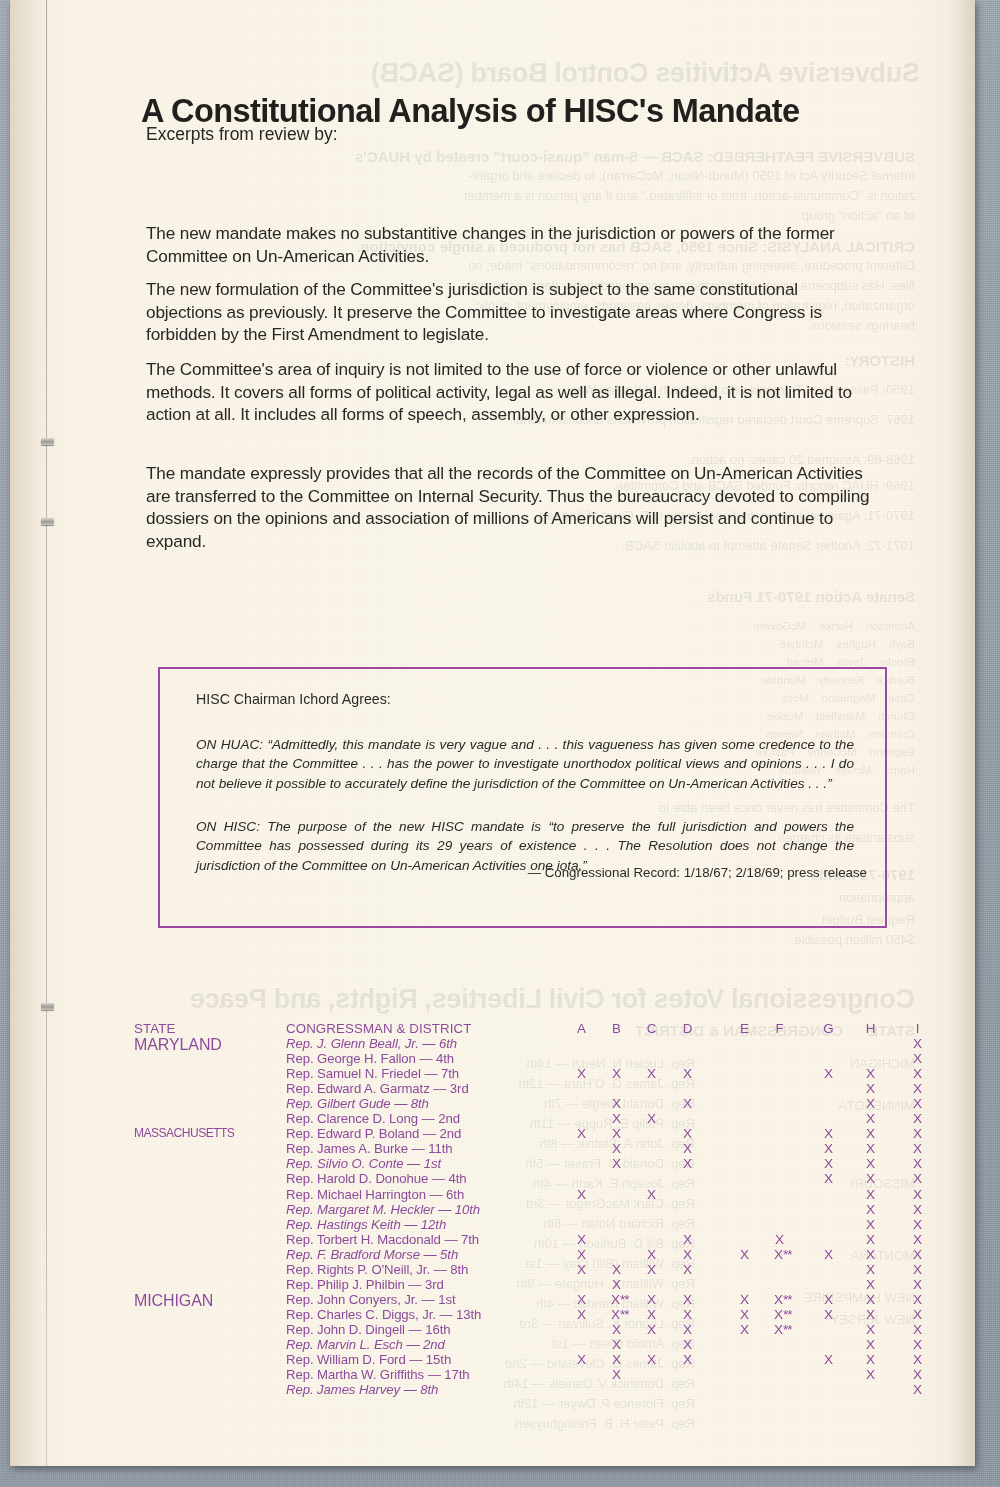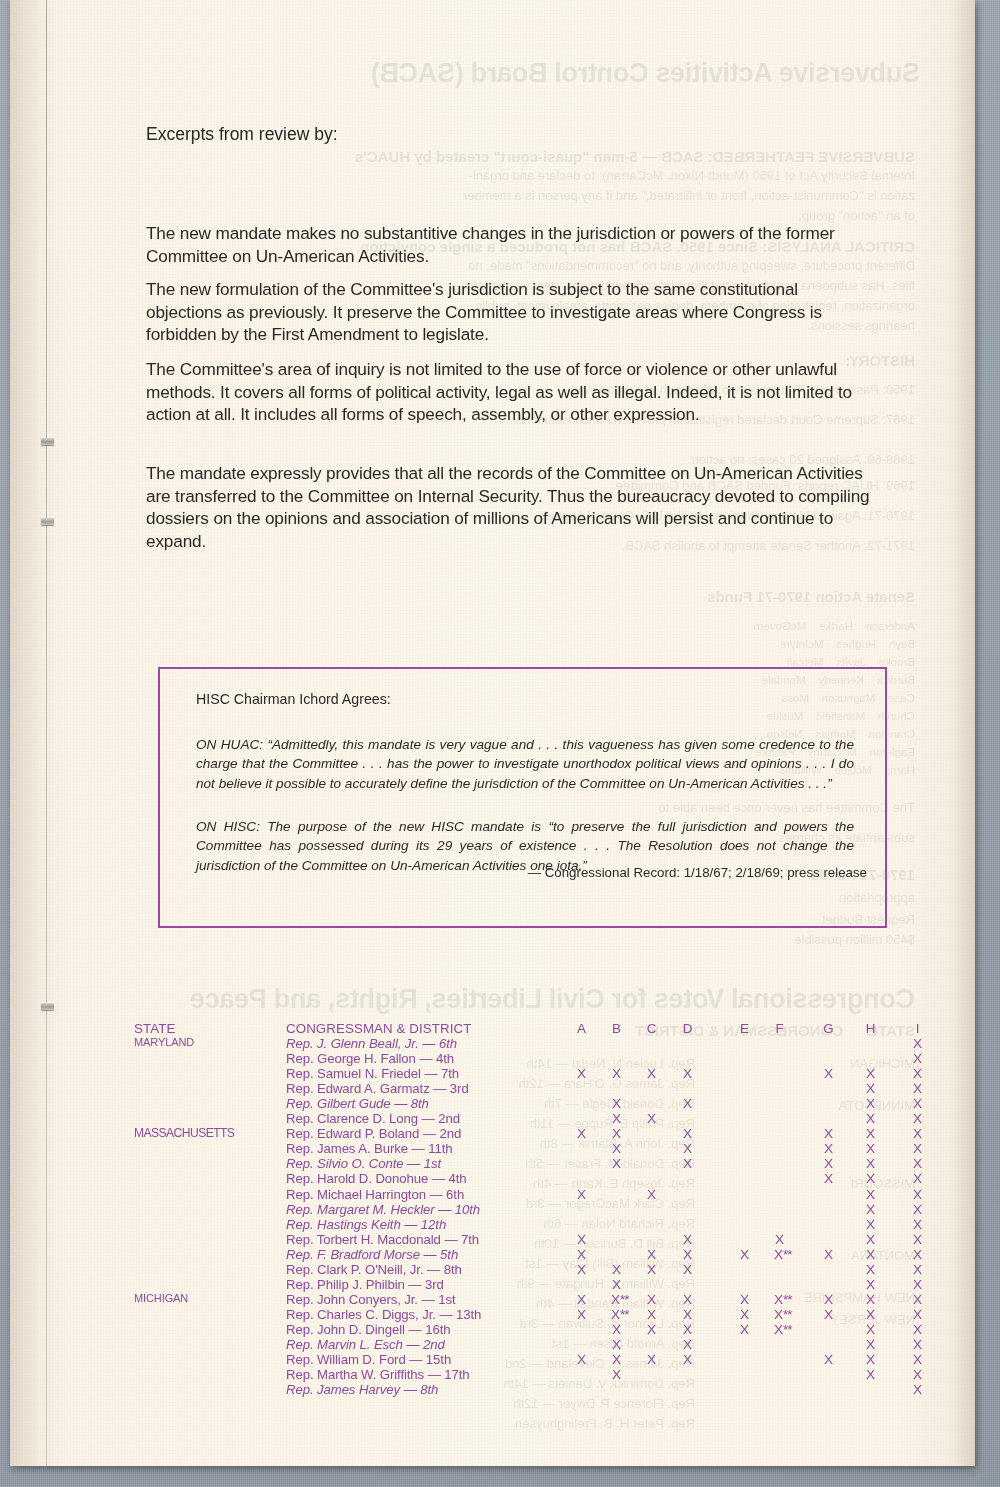--- a/index.html
+++ b/index.html
@@ -119,21 +119,21 @@
   }
 
   
   #table{
     position:absolute;left:124px;top:1021px;width:800px;
     color:#8c4a9c;
   }
   .trow{position:relative;height:15.05px;}
   .state{
     position:absolute;left:0;top:0;width:152px;
-    font-size:11px;letter-spacing:-.1px;
+    font-size:16px;letter-spacing:-.1px;
     color:#8c4a9c;white-space:nowrap;
   }
   .state.sm{font-size:12.1px;letter-spacing:-.55px;}
   .name{
     position:absolute;left:152px;top:0;
     font-size:13.2px;color:#8c4a9c;white-space:nowrap;
     letter-spacing:-.1px;
   }
   .name.ital{font-style:italic;}
   #thead .state, #thead .name{font-size:13.3px;letter-spacing:.1px;}
@@ -221,20 +221,21 @@
 
   <div id="gutter-shade"></div>
   <div id="right-shade"></div>
   <div id="fold"></div>
   <div class="staple" style="top:438px;"></div>
   <div class="staple" style="top:518px;"></div>
   <div class="staple" style="top:1003px;"></div>
 
   <div id="content">
 
+    <h1 id="title">A Constitutional Analysis of HISC's Mandate</h1>
 
     <div class="lead" id="lead1">Excerpts from review by:</div>
 
     <p class="para" id="p1">The new mandate makes no substantitive changes in the jurisdiction or powers of the former Committee on Un-American Activities.</p>
     <p class="para" id="p2">The new formulation of the Committee's jurisdiction is subject to the same constitutional objections as previously. It preserve the Committee to investigate areas where Congress is forbidden by the First Amendment to legislate.</p>
     <p class="para" id="p3">The Committee's area of inquiry is not limited to the use of force or violence or other unlawful methods. It covers all forms of political activity, legal as well as illegal. Indeed, it is not limited to action at all. It includes all forms of speech, assembly, or other expression.</p>
     <p class="para" id="p4">The mandate expressly provides that all the records of the Committee on Un-American Activities are transferred to the Committee on Internal Security. Thus the bureaucracy devoted to compiling dossiers on the opinions and association of millions of Americans will persist and continue to expand.</p>
 
     <div id="quotebox">
       <div id="q-head">HISC Chairman Ichord Agrees:</div>
@@ -372,21 +373,21 @@
             <span class="mk" style="left: 509px;">X</span>
             <span class="mk" style="left: 545px;">X</span>
             <span class="mk" style="left: 602px;">X</span>
             <span class="mk" style="left: 640px; width: 26px; text-align: left;">X<sup>**</sup></span>
             <span class="mk" style="left: 686px;">X</span>
             <span class="mk" style="left: 728px;">X</span>
             <span class="mk" style="left: 775px;">X</span>
           </div>
           <div class="trow">
             <span class="state"></span>
-            <span class="name">Rep. Clark P. O'Neill, Jr. — 8th</span>
+            <span class="name">Rep. Rights P. O'Neill, Jr. — 8th</span>
             <span class="mk" style="left: 439px;">X</span>
             <span class="mk" style="left: 474px;">X</span>
             <span class="mk" style="left: 509px;">X</span>
             <span class="mk" style="left: 545px;">X</span>
             <span class="mk" style="left: 728px;">X</span>
             <span class="mk" style="left: 775px;">X</span>
           </div>
           <div class="trow">
             <span class="state"></span>
             <span class="name">Rep. Philip J. Philbin — 3rd</span>

